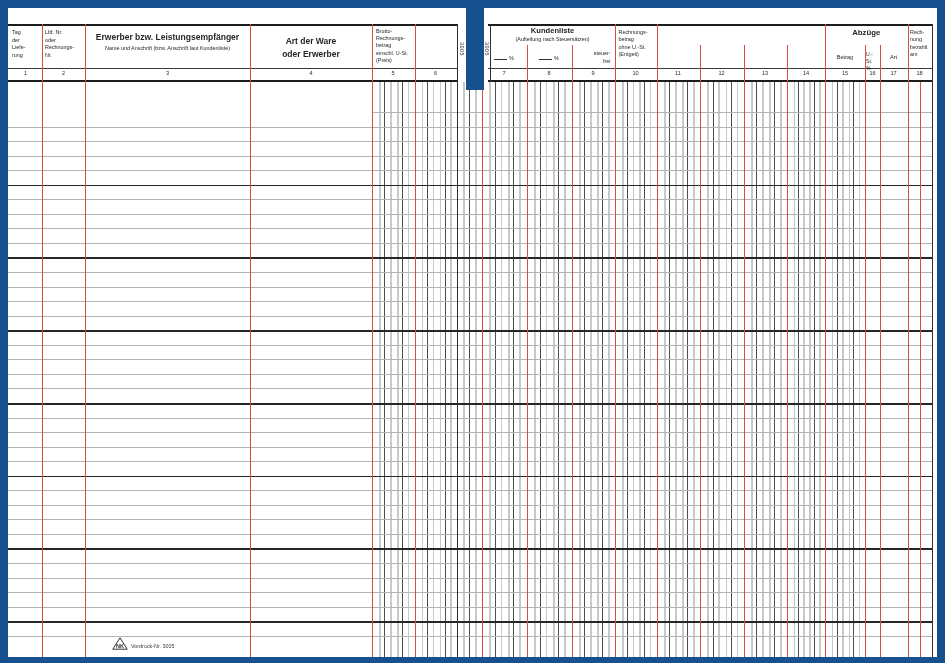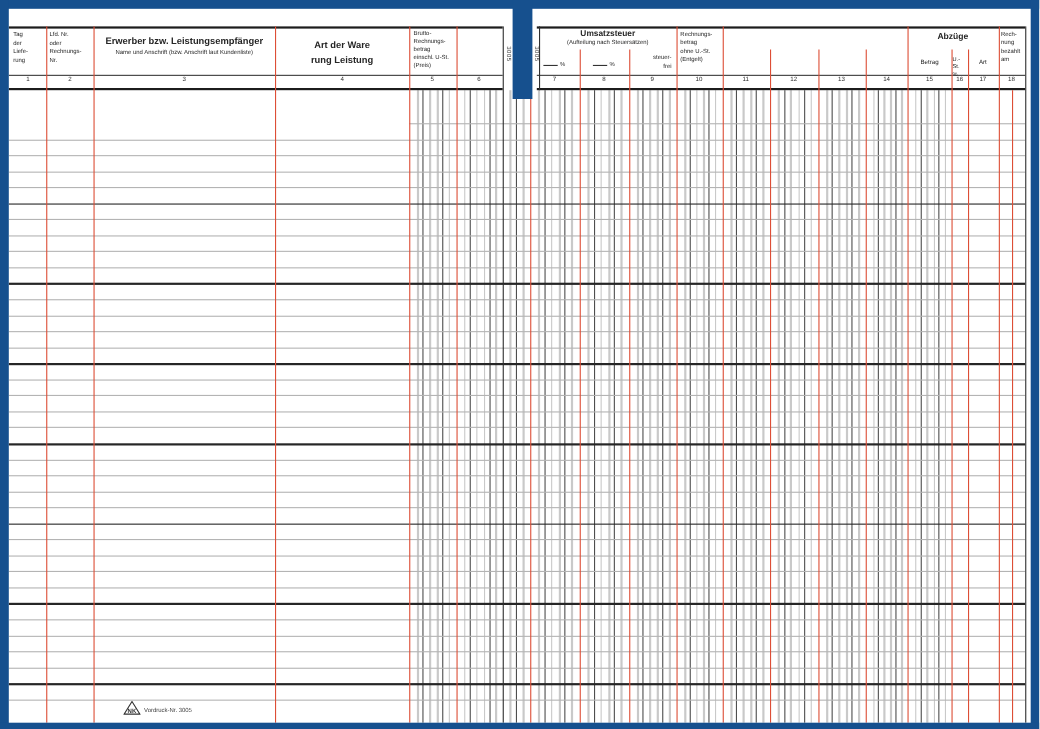--- a/index.html
+++ b/index.html
@@ -181,38 +181,38 @@
 der
 Liefe-
 rung</div>
     <div class="lbl tiny ml" style="left:45px;top:29px;width:38px;">Lfd. Nr.
 oder
 Rechnungs-
 Nr.</div>
     <div class="lbl bold ctr" style="left:85px;top:31px;width:165px;font-size:8.5px;">Erwerber bzw. Leistungsempfänger</div>
     <div class="lbl tiny ctr" style="left:85px;top:44.5px;width:165px;">Name und Anschrift (bzw. Anschrift laut Kundenliste)</div>
     <div class="lbl bold ctr ml" style="left:250px;top:35px;width:122px;font-size:8.5px;line-height:1.55;">Art der Ware
-rung Leistung</div>
+oder Erwerber</div>
     <div class="lbl tiny ml" style="left:376px;top:27.5px;width:37px;line-height:1.38;">Brutto-
 Rechnungs-
 betrag
 einschl. U-St.
 (Preis)</div>
     <div class="lbl vert" style="left:457.5px;top:42px;height:26px;">3005</div>
     <span class="cnum" style="left:25.5px">1</span>
     <span class="cnum" style="left:63.5px">2</span>
     <span class="cnum" style="left:167.5px">3</span>
     <span class="cnum" style="left:311px">4</span>
     <span class="cnum" style="left:393px">5</span>
     <span class="cnum" style="left:435.5px">6</span>
   </div>
 
   <div>
     <div class="lbl vert" style="left:482.5px;top:42px;height:26px;">3005</div>
-    <div class="lbl bold ctr" style="left:490px;top:26px;width:125px;font-size:7.6px;">Umsatzsteuer</div>
+    <div class="lbl bold ctr" style="left:490px;top:26px;width:125px;font-size:7.6px;">Kundenliste</div>
     <div class="lbl tiny ctr" style="left:490px;top:35.5px;width:125px;">(Aufteilung nach Steuersätzen)</div>
     <div class="lbl tiny ctr" style="left:481.5px;top:54px;width:45px;">
       <span class="pct-line"></span><span>%</span>
     </div>
     <div class="lbl tiny ctr" style="left:526.5px;top:54px;width:45px;">
       <span class="pct-line"></span><span>%</span>
     </div>
     <div class="lbl tiny ml" style="left:571.5px;top:50px;width:39px;text-align:right;line-height:1.4;">steuer-
 frei</div>
     <div class="lbl tiny ml" style="left:618.5px;top:28.5px;width:36px;line-height:1.4;">Rechnungs-

